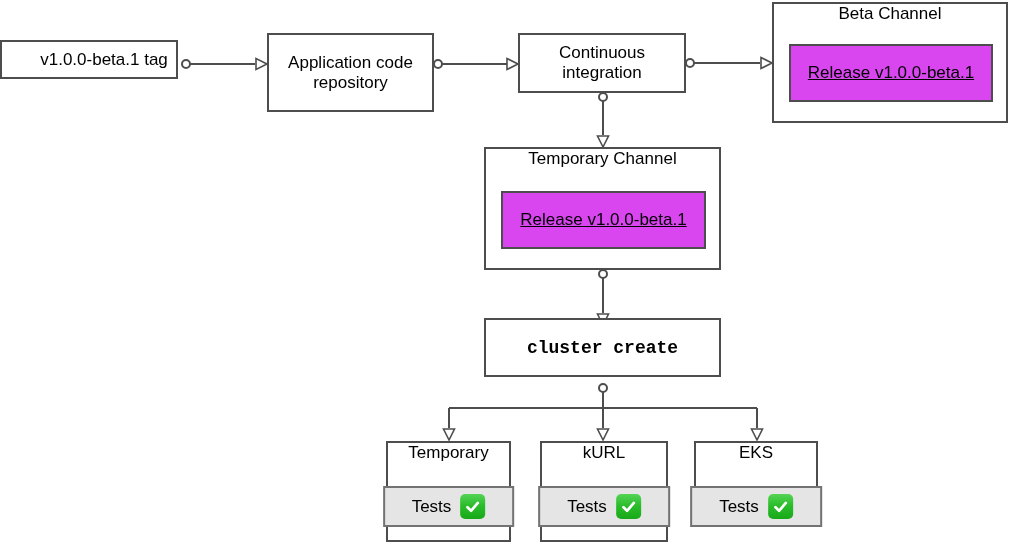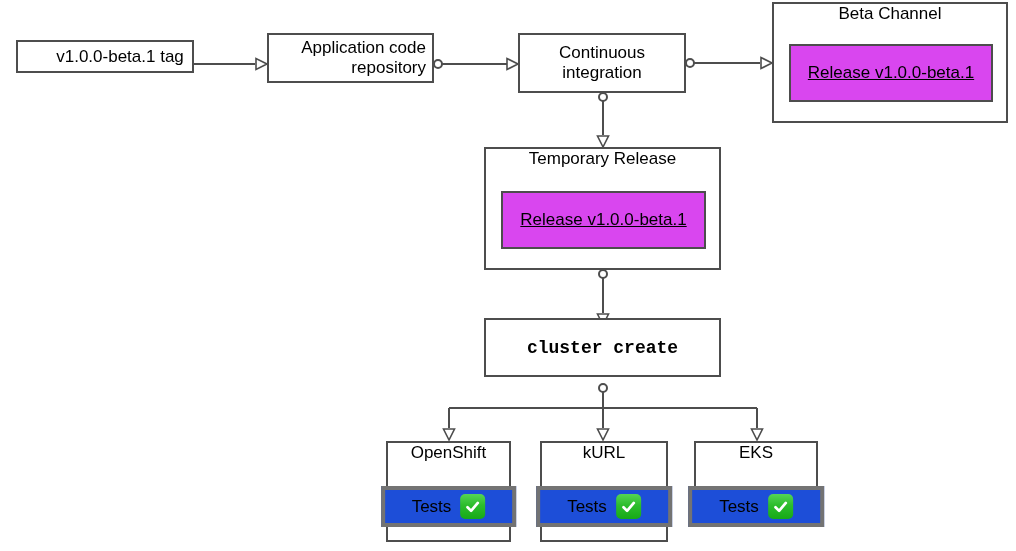--- a/index.html
+++ b/index.html
@@ -29,37 +29,37 @@
   .inner-box{
     position:absolute;
     background:#d946ef;
     border:2px solid #4d4d4d;
     box-sizing:border-box;
     display:flex;align-items:center;justify-content:center;text-align:center;text-decoration:underline;
   }
   .mono{font-family:"Liberation Mono","DejaVu Sans Mono",monospace;font-weight:bold;font-size:18px;}
 
   
-  .n-tag{left:16px;top:40px;width:178px;height:33px;padding-left:36px;}
-  .n-repo{left:267px;top:33px;width:167px;height:50px;text-align:right;}
+  .n-tag{left:0;top:40px;width:178px;height:39px;padding-left:36px;}
+  .n-repo{left:267px;top:33px;width:167px;height:79px;}
   .n-ci{left:518px;top:33px;width:168px;height:60px;}
   .n-beta{left:772px;top:2px;width:236px;height:121px;}
   .beta-inner{left:15px;top:40px;width:204px;height:58px;}
   .n-temp{left:484px;top:147px;width:237px;height:123px;}
   .temp-inner{left:15px;top:42px;width:205px;height:58px;}
   .n-cluster{left:484px;top:318px;width:237px;height:59px;}
   .n-openshift{left:386px;top:441px;width:125px;height:101px;}
   .n-kurl{left:540px;top:441px;width:128px;height:101px;}
   .n-eks{left:694px;top:441px;width:124px;height:84px;}
 
   .tests-box{
     position:absolute;
     top:43px;left:50%;transform:translateX(-50%);
-    border:4px solid #737373;
-    background:#1d4ed8;
+    border:2px solid #737373;
+    background:#e5e5e5;
     box-sizing:border-box;
     display:inline-flex;align-items:center;justify-content:center;
     gap:9px;
     padding:6px 27px;
     height:41px;
     white-space:nowrap;
   }
   .check-icon{
     width:25px;height:25px;
     border-radius:5px;
@@ -126,32 +126,32 @@
   </div>
 
   <div class="node group n-beta">
     <div class="group-title">Beta Channel</div>
     <div class="inner-box beta-inner">
       <span>Release v1.0.0-beta.1</span>
     </div>
   </div>
 
   <div class="node group n-temp">
-    <div class="group-title">Temporary Release</div>
+    <div class="group-title">Temporary Channel</div>
     <div class="inner-box temp-inner">
       <span>Release v1.0.0-beta.1</span>
     </div>
   </div>
 
   <div class="node simple n-cluster">
     <span class="mono">cluster create</span>
   </div>
 
   <div class="node group n-openshift">
-    <div class="group-title">OpenShift</div>
+    <div class="group-title">Temporary</div>
     <div class="tests-box">
       <span>Tests</span>
       <span class="check-icon">
         <svg viewBox="0 0 24 24">
             <path d="M5.5 13l4.5 4.5 8.5-10" fill="none" stroke="#ffffff" stroke-width="3.4" stroke-linecap="round" stroke-linejoin="round"></path>
           </svg>
       </span>
     </div>
   </div>
 

